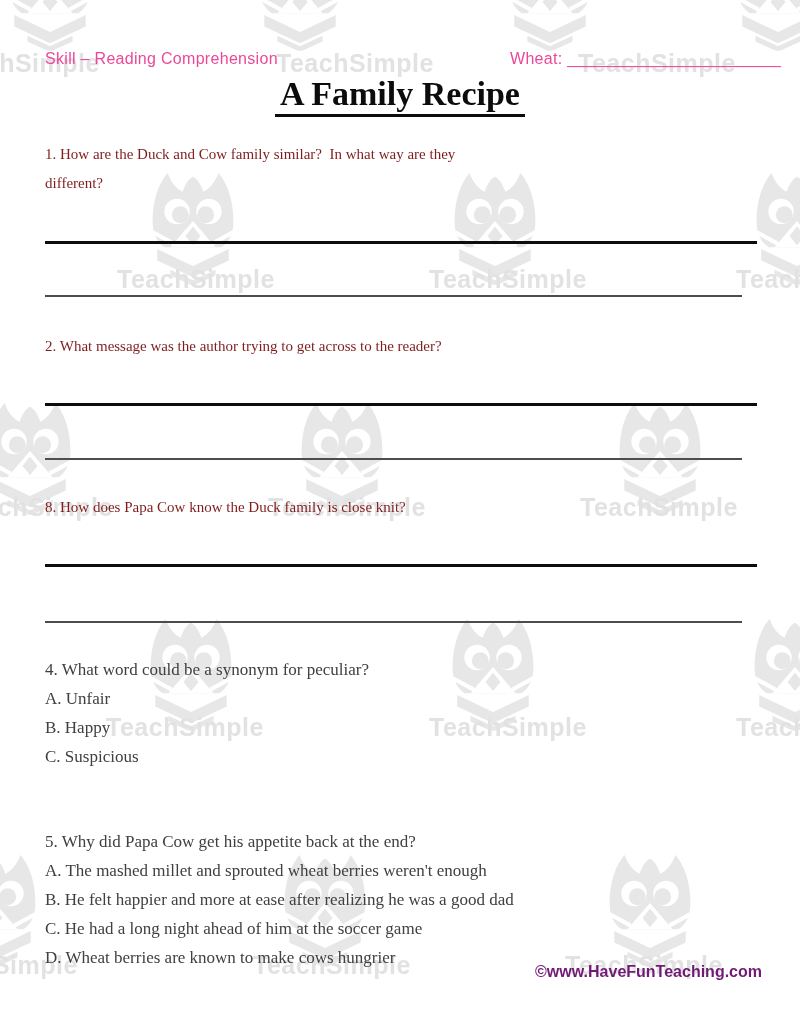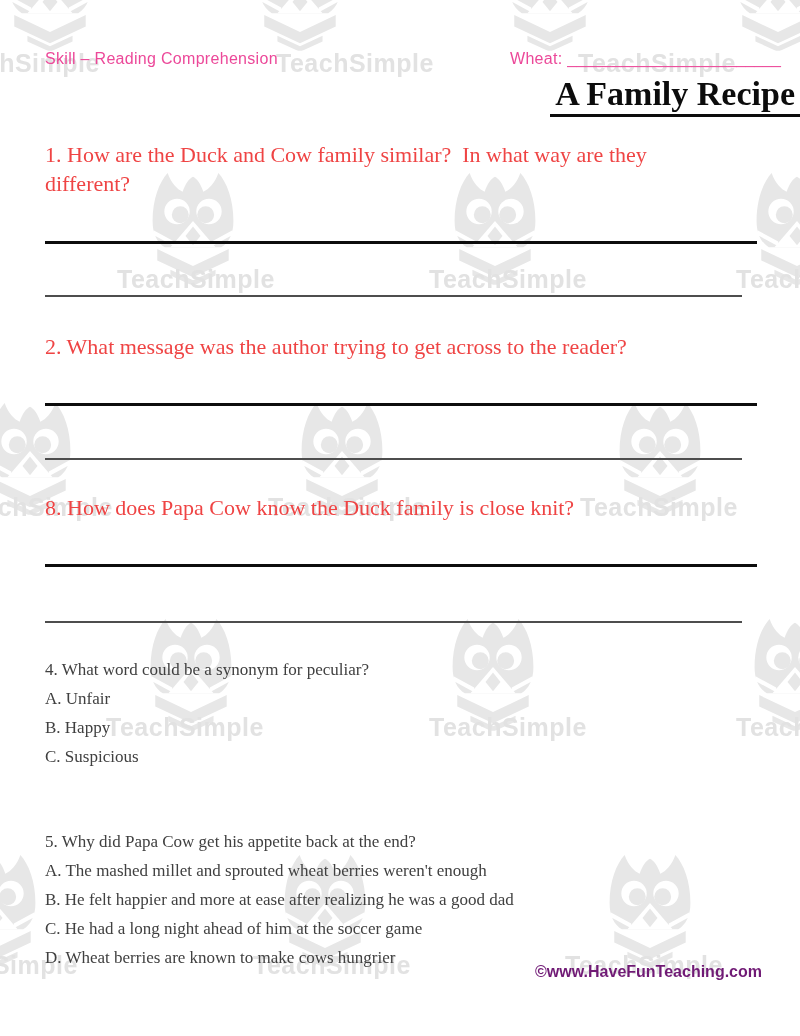--- a/index.html
+++ b/index.html
@@ -27,33 +27,33 @@
   .hdr-label{
     position:absolute;
     font-family:"Liberation Sans", sans-serif;
     font-size:16px;color:#ec4899;
     letter-spacing:.3px;
     white-space:nowrap;
   }
   .skill{left:45px;top:50px;}
   .namegrp{left:510px;top:50px;}
   .name-blank{letter-spacing:0;}
-  .title-wrap{position:absolute;left:0;right:0;top:76px;text-align:right;}
+  .title-wrap{position:absolute;left:0;right:0;top:76px;text-align:center;}
   .title{
     display:inline-block;
     font-family:"Liberation Serif", serif;
     font-size:34px;font-weight:700;color:#0c0c0c;
     border-bottom:3px solid #0c0c0c;
     padding:0 5px 2px 5px;
     line-height:1.05;
   }
   .qtext{
     position:absolute;left:45px;width:706px;
     margin:0;
-    font-size:22px;line-height:29px;color:#ef4444;
+    font-size:15px;line-height:29px;color:#7f1d1d;
     white-space:pre-wrap;
   }
   .qblock{position:absolute;left:45px;width:706px;}
   .qblock p{margin:0;font-size:17px;line-height:29px;color:#404040;}
   .ans-line{position:absolute;left:45px;}
   .ans-line.thick{width:712px;height:3px;background:#0d0d0d;}
   .ans-line.thin{width:697px;height:2px;background:#4d4d4d;}
   .footer-credit{
     position:absolute;right:38px;top:963px;
     font-family:"Liberation Sans", sans-serif;

